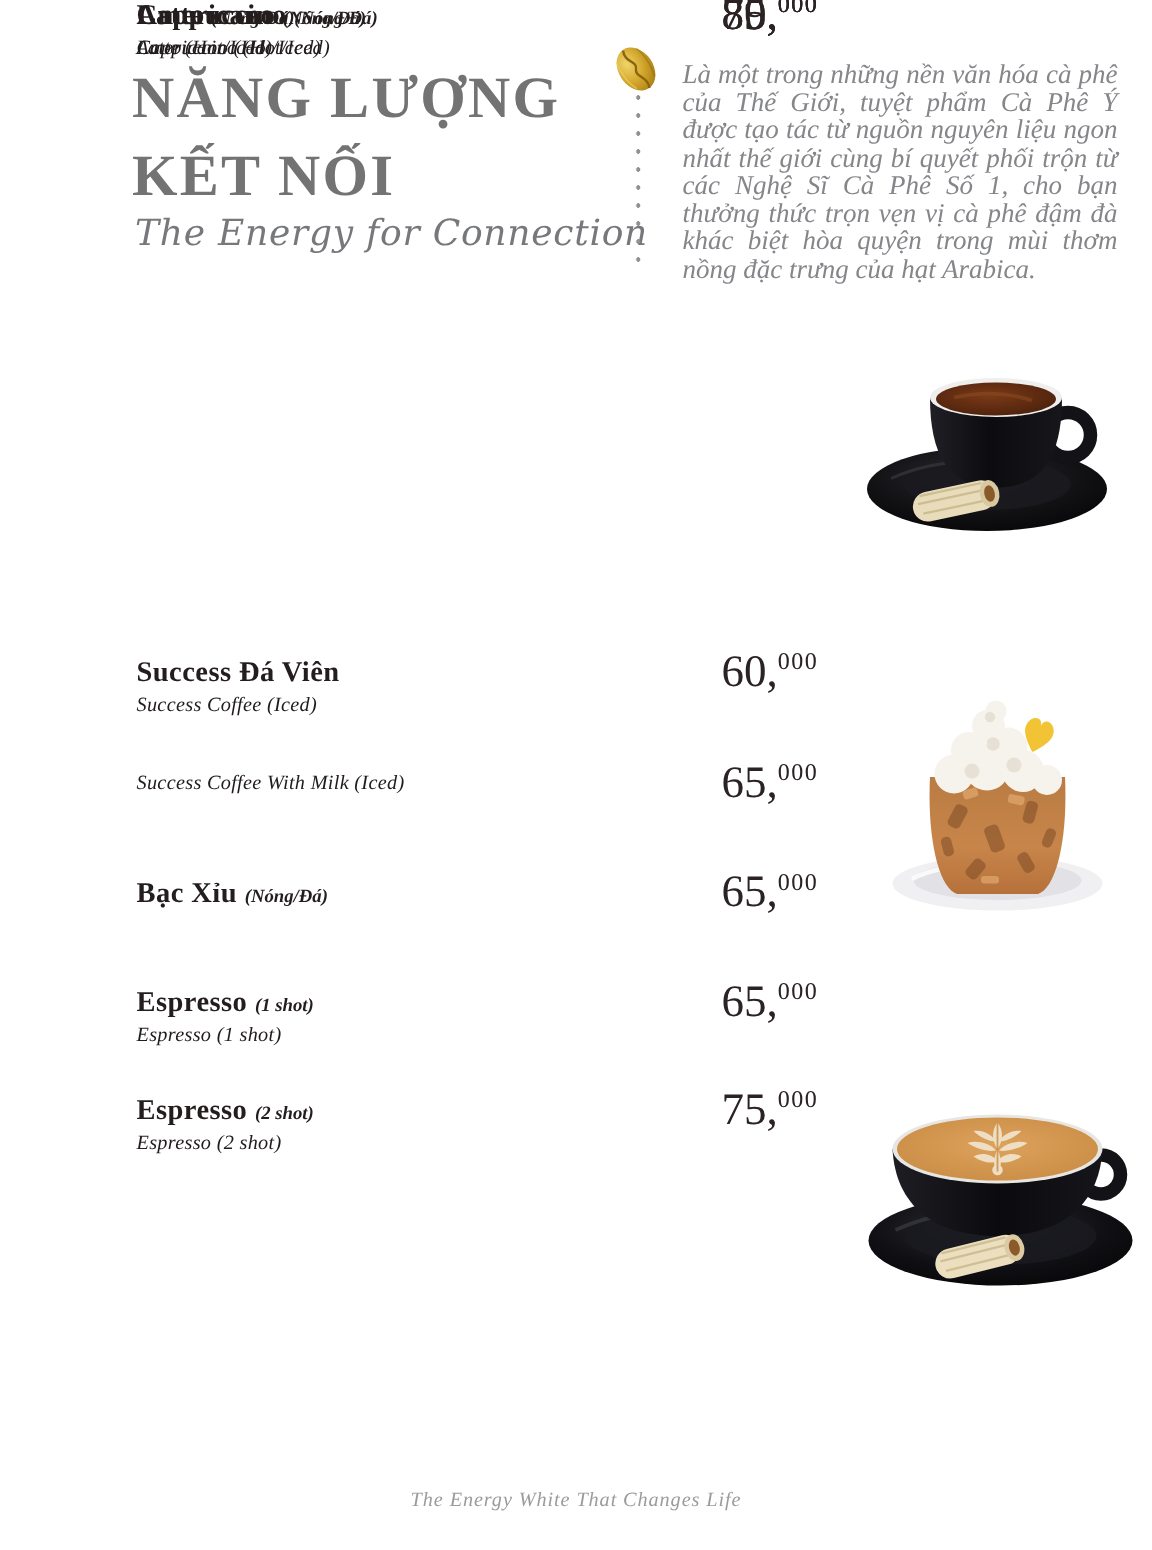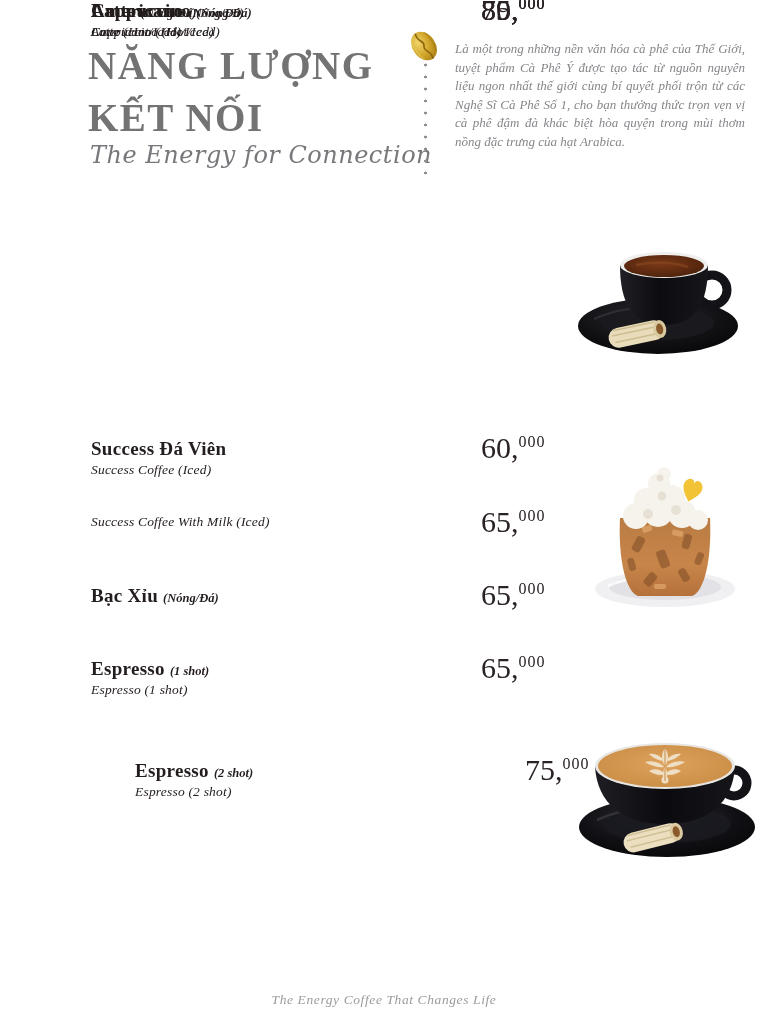--- a/index.html
+++ b/index.html
@@ -53,36 +53,36 @@
     background-size: 5px 12px;
     background-repeat: repeat-y;
   }
   .intro {
     position: absolute;
     left: 455px;
     top: 40px;
     width: 290px;
     font-family: "Liberation Serif", serif;
     font-style: italic;
-    font-size: 13px;
+    font-size: 18px;
     line-height: 18.5px;
     color: #85868a;
     text-align: justify;
   }
 
   
   .item { position: absolute; left: 91px; width: 460px; }
   .item:nth-of-type(1) { top: 217px; }
   .item:nth-of-type(2) { top: 291px; }
   .item:nth-of-type(3) { top: 364px; }
   .item:nth-of-type(4) { top: 438px; }
   .item:nth-of-type(5) { top: 512px; }
   .item:nth-of-type(6) { top: 585px; }
   .item:nth-of-type(7) { top: 658px; }
-  .item:nth-of-type(8) { top: 760px; margin-left: 44px; }
+  .item:nth-of-type(8) { top: 730px; }
   .item .name {
     font-family: "Liberation Serif", serif;
     font-size: 19px;
     font-weight: 600;
     color: #241d1e;
     letter-spacing: 0.3px;
     white-space: nowrap;
   }
   .item .name .note {
     font-size: 12.5px;
@@ -348,15 +348,15 @@
 
       <g transform="rotate(-14 80 118)">
         <rect x="52" y="108" width="58" height="20" rx="10" fill="#ecdfc0"></rect>
         <path d="M58 110 L102 110 M56 115 L104 115 M58 122 L102 122" stroke="#cfbf94" stroke-width="1.5" fill="none"></path>
         <ellipse cx="106" cy="118" rx="6.5" ry="9" fill="#dccaa2"></ellipse>
         <ellipse cx="106" cy="118" rx="3.5" ry="5.5" fill="#8a5a2b"></ellipse>
       </g>
     </svg>
   </div>
 
-  <div class="footer-tagline">The Energy Coffee That Changes Life</div>
+  <div class="footer-tagline">The Energy White That Changes Life</div>
 
 </div>
 
 </body></html>

